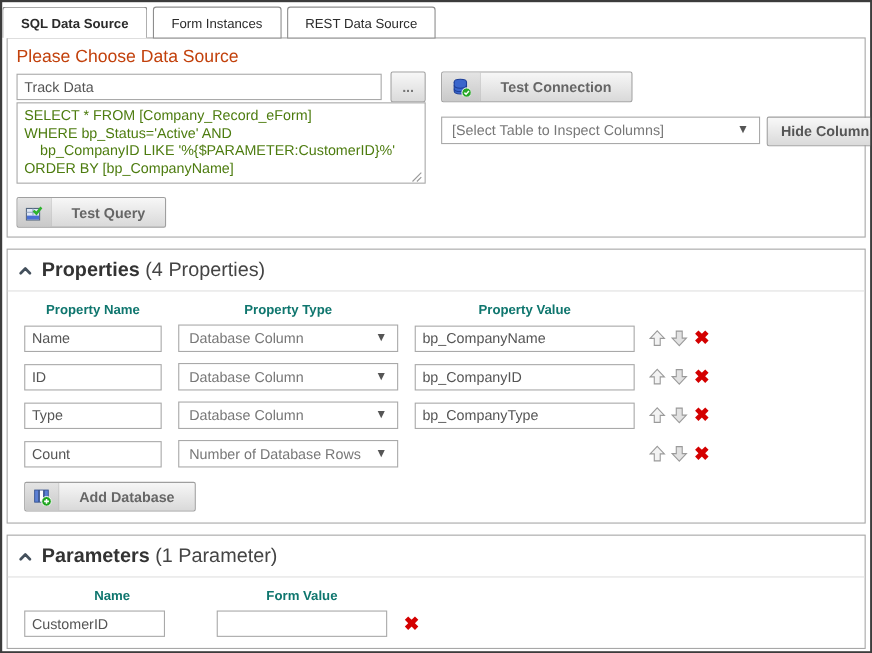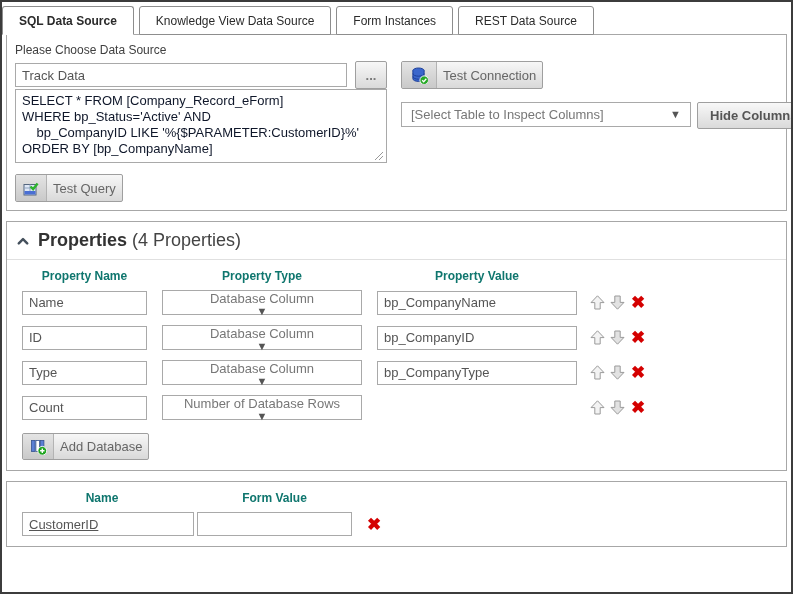--- a/index.html
+++ b/index.html
@@ -13,21 +13,21 @@
   .tab{
     border:1px solid #8d8d8d;border-radius:3px 3px 0 0;background:#fff;
     font-size:12px;color:#2b2b2b;padding:7px 16px 6px;cursor:pointer;
     margin-bottom:-1px;white-space:nowrap;
   }
   .tab.active{font-weight:bold;border-bottom:1px solid #fff;}
   
   .panel{margin:0 4px;border:1px solid #a7a7a7;background:#fff;position:relative;z-index:1;}
   .panel + .panel{margin-top:10px;}
   #panel-sql{padding:6px 8px 8px;}
-  .field-label{font-size:12px;color:#404040;margin:2px 0 4px;}
+  .field-label{font-size:16px;color:#c2410c;margin:2px 0 4px;}
   .text-input{
     height:24px;border:1px solid #a9a9a9;background:#fff;font-family:"Liberation Sans",sans-serif;
     font-size:13px;color:#555;padding:0 6px;box-sizing:border-box;
   }
   
   .ds-row{display:flex;align-items:center;}
   .ds-input{width:332px;}
   .browse-btn{
     width:30px;height:26px;margin-left:8px;border:1px solid #9f9f9f;border-radius:2px;
     background:linear-gradient(#f7f7f7,#dadada);color:#777;font-weight:bold;font-size:13px;
@@ -35,29 +35,29 @@
   }
   .split-btn{
     display:inline-flex;align-items:stretch;border:1px solid #9f9f9f;border-radius:2px;
     background:linear-gradient(#f7f7f7,#d9d9d9);cursor:pointer;height:28px;box-sizing:border-box;
   }
   .split-btn .icon-cell{
     display:flex;align-items:center;justify-content:center;width:34px;
     background:linear-gradient(#e4e4e4,#c9c9c9);border-right:1px solid #b3b3b3;border-radius:2px 0 0 2px;
   }
   .split-btn .label-cell{
-    display:flex;align-items:center;padding:0 6px;font-size:13px;font-weight:normal;color:#666;
+    display:flex;align-items:center;padding:0 18px;font-size:13px;font-weight:bold;color:#666;
   }
   .tc-btn{margin-left:14px;}
   
   .sql-row{display:flex;align-items:flex-start;}
   .textarea-wrap{position:relative;}
   .sql-textarea{
     width:372px;height:74px;resize:none;border:1px solid #a9a9a9;box-sizing:border-box;
-    font-family:"Liberation Sans",sans-serif;font-size:13px;line-height:16px;color:#0f172a;
+    font-family:"Liberation Sans",sans-serif;font-size:13px;line-height:16px;color:#4d7c0f;
     padding:3px 6px;overflow:hidden;background:#fff;
   }
   .resize-handle{position:absolute;right:3px;bottom:6px;}
   .inspect-row{display:flex;align-items:flex-start;margin:13px 0 0 14px;}
   .fake-select{
     width:290px;height:25px;border:1px solid #a9a9a9;background:#fff;box-sizing:border-box;
     display:flex;align-items:center;justify-content:space-between;padding:0 9px;
     font-size:13px;color:#777;cursor:pointer;
   }
   .dd-arrow{color:#555;font-size:11px;line-height:1;}
@@ -79,32 +79,32 @@
   .tbl-head{display:flex;font-size:12px;font-weight:bold;color:#0f766e;margin-bottom:7px;}
   .ph-1{width:125px;text-align:center;}
   .ph-2{width:200px;text-align:center;margin-left:15px;}
   .ph-3{width:200px;text-align:center;margin-left:15px;}
   .tbl-row{display:flex;align-items:center;margin-bottom:10px;}
   .pc-1{width:125px;}
   .pc-2{width:200px;margin-left:15px;}
   .pc-3{width:200px;margin-left:15px;}
   .pc-1 .text-input{width:125px;}
   .pc-3 .text-input{width:200px;}
-  .type-select{width:200px;height:25px;flex-direction:column;}
+  .type-select{width:200px;height:25px;}
   .row-icons{display:flex;align-items:center;gap:3px;margin-left:12px;}
   .icon-btn{display:flex;align-items:center;cursor:pointer;background:none;border:none;padding:0;}
   .x-icon{color:#d40000;font-size:17px;font-weight:bold;line-height:1;margin-left:2px;}
   .add-btn{margin:3px 0 10px 15px;height:27px;}
   .add-btn .icon-cell{width:30px;}
   
   .par-head .ph-1{width:160px;}
   .par-head .ph-2{width:155px;margin-left:15px;}
   .par-1{width:160px;}
   .par-2{width:155px;margin-left:15px;}
-  .par-1 .text-input{width:172px;text-decoration:underline;}
+  .par-1 .text-input{width:128px;}
   .par-2 .text-input{width:155px;}
   .par-x{margin-left:15px;}
 </style>
 </head>
 <body>
 
 <svg width="0" height="0" style="position:absolute">
   <defs>
     <g id="ico-db-check">
       <ellipse cx="7.5" cy="3.6" rx="5.6" ry="2.6" fill="#3a66cc" stroke="#1d3f99"></ellipse>
@@ -141,21 +141,20 @@
       <line x1="1" y1="9" x2="9" y2="1" stroke="#999"></line>
       <line x1="5" y1="9" x2="9" y2="5" stroke="#999"></line>
     </g>
   </defs>
 </svg>
 
 <div class="frame">
 
   <div class="tabbar">
     <div class="tab active">SQL Data Source</div>
-    <div class="tab">Knowledge View Data Source</div>
     <div class="tab">Form Instances</div>
     <div class="tab">REST Data Source</div>
   </div>
 
   <div class="panel" id="panel-sql">
     <div class="field-label">Please Choose Data Source</div>
     <div class="ds-row">
       <input class="text-input ds-input" type="text" value="Track Data" style="">
       <div class="browse-btn">...</div>
       <div class="split-btn tc-btn">
@@ -314,20 +313,27 @@
       <span class="icon-cell">
         <svg width="17" height="17" viewBox="0 0 17 17">
             <use href="#ico-add-col"></use>
           </svg>
       </span>
       <span class="label-cell">Add Database</span>
     </div>
   </div>
 
   <div class="panel">
+    <div class="section-header">
+      <svg width="12" height="8" viewBox="0 0 12 8">
+          <use href="#ico-chevron-up"></use>
+        </svg>
+      <span><span class="section-title">Parameters</span>
+      <span class="section-count">(1 Parameter)</span></span>
+    </div>
 
     <div class="tbl">
       <div class="tbl-head par-head">
         <span class="ph-1">Name</span>
         <span class="ph-2">Form Value</span>
       </div>
       <div class="tbl-row">
         <span class="par-1"><input class="text-input" type="text" value="CustomerID" style=""></span>
         <span class="par-2"><input class="text-input" type="text" value="" style=""></span>
         <span class="icon-btn x-icon par-x">✖</span>

